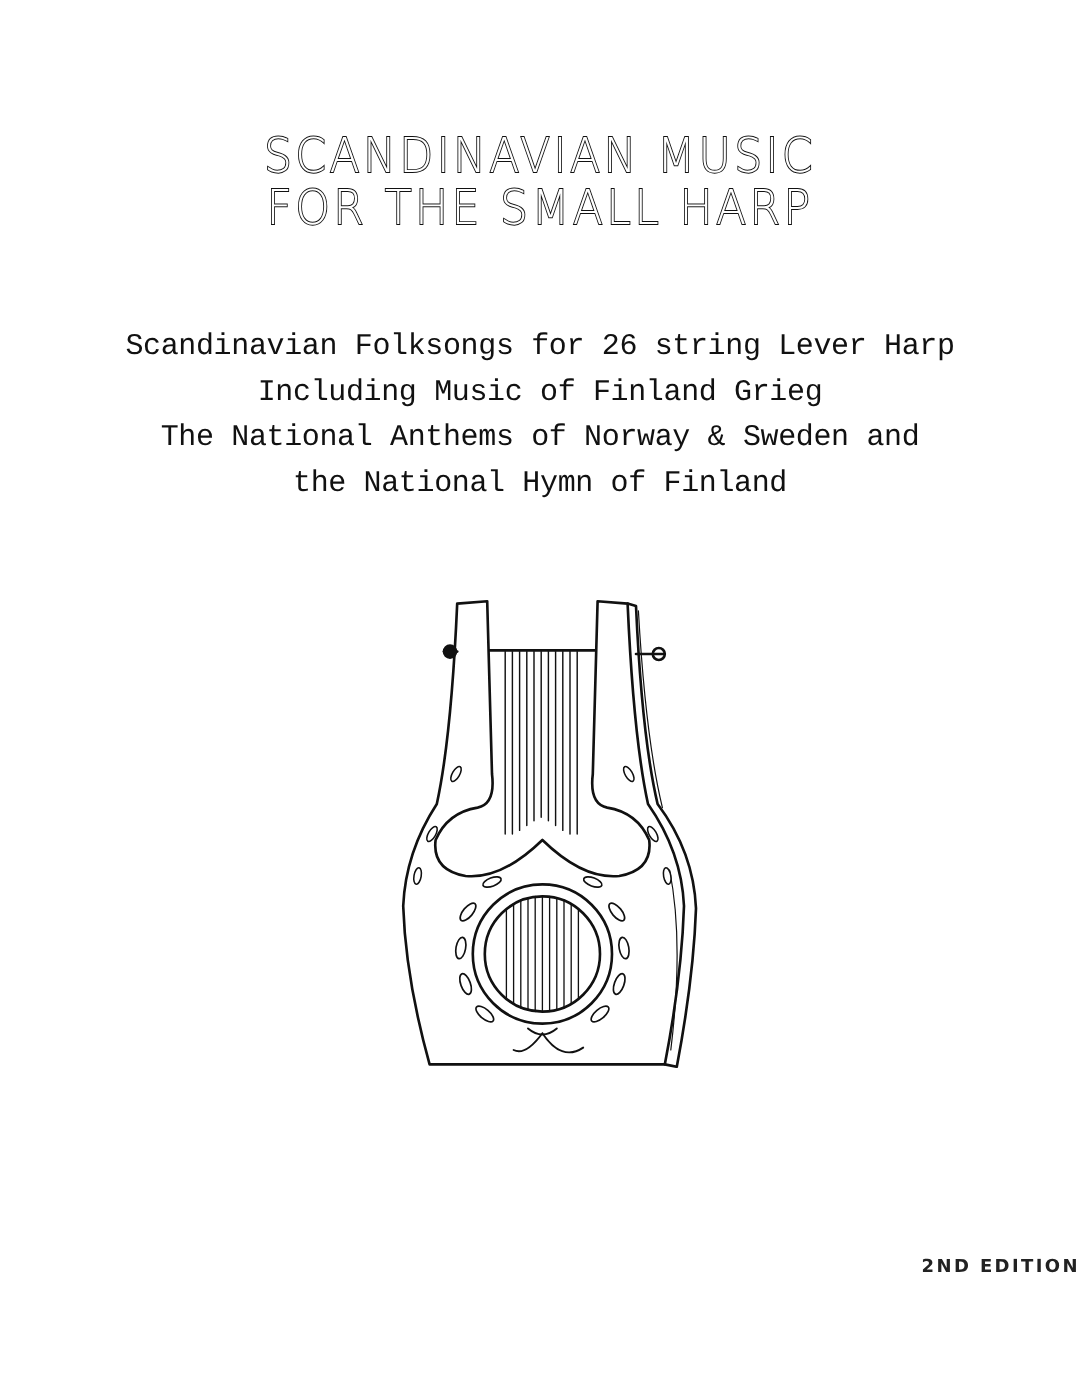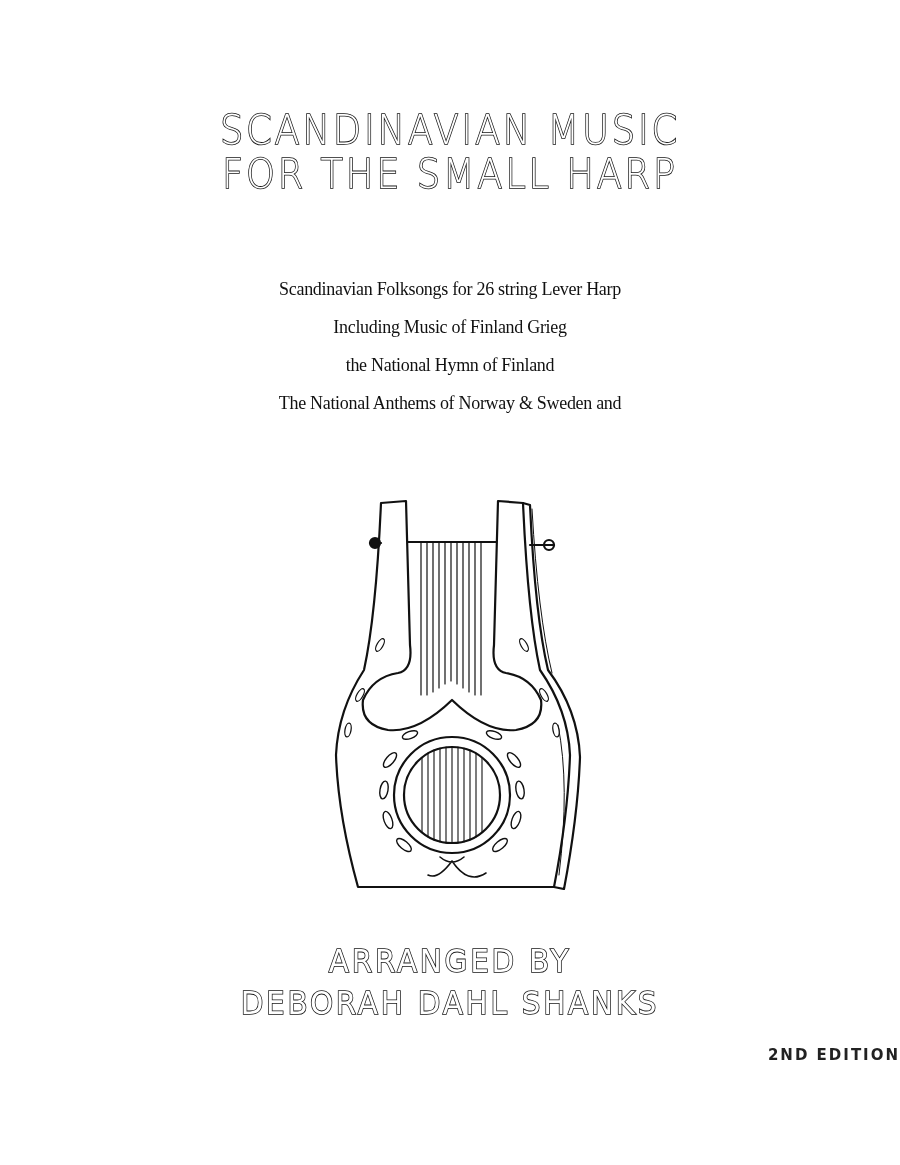--- a/index.html
+++ b/index.html
@@ -14,22 +14,22 @@
     paint-order: stroke fill;
     text-align: center;
     position:absolute; left:0; width:900px;
     letter-spacing: 2px;
   }
   .title { top:108px; font-size:40px; line-height:44px; font-weight:300; letter-spacing:3px; }
   .title div { transform: scaleX(0.92); }
 
   .subtitle {
     position:absolute; left:0; width:900px; top:270px;
-    font-family: Liberation Serif, serif;
-    font-size:18px; line-height:38px; color:#111111; text-align:center;
+    font-family: Liberation Mono, monospace;
+    font-size:25px; line-height:38px; color:#111111; text-align:center;
     letter-spacing:-0.3px;
   }
 
   .lyre { position:absolute; left:318px; top:495px; width:268px; height:395px; }
 
   .credit { top:940px; font-size:32px; line-height:42px; letter-spacing:3px; }
   .credit div { transform: scaleX(0.92); }
 
   .edition {
     position:absolute; left:0; width:900px; top:1046px;
@@ -44,22 +44,22 @@
 <div class="page">
 
   <div class="deco title">
     <div>Scandinavian Music</div>
     <div>for the Small Harp</div>
   </div>
 
   <div class="subtitle">
     <div>Scandinavian Folksongs for 26 string Lever Harp</div>
     <div>Including Music of Finland Grieg</div>
+    <div>The National Anthems of Norway &amp; Sweden and</div>
     <div>the National Hymn of Finland</div>
-    <div>The National Anthems of Norway &amp; Sweden and</div>
   </div>
 
   <svg class="lyre" viewBox="0 0 268 395" xmlns="http://www.w3.org/2000/svg" fill="none" stroke="#111" stroke-width="2.2" stroke-linejoin="round" stroke-linecap="round">
 
     <path d="M63 8 L88 6 L92 150 Q95 175 80 178 Q55 182 45 205 Q42 230 70 235 Q100 238 134 205
              Q168 238 198 235 Q226 230 223 205 Q213 182 188 178 Q173 175 176 150 L180 6 L205 8
              Q210 120 222 175 Q250 215 252 260 Q250 320 236 392 L40 392 Q20 320 18 260
              Q20 215 46 175 Q58 120 63 8 Z" fill="#fff"></path>
 
     <path d="M205 8 L212 10 Q217 120 230 175 Q260 215 262 262 Q260 320 246 394 L236 392"></path>
@@ -121,19 +121,15 @@
     <g stroke-width="1.3" fill="#fff">
       <ellipse cx="42" cy="200" rx="7" ry="3" transform="rotate(-60 42 200)"></ellipse>
       <ellipse cx="30" cy="235" rx="7" ry="3" transform="rotate(-80 30 235)"></ellipse>
       <ellipse cx="62" cy="150" rx="7" ry="3" transform="rotate(-60 62 150)"></ellipse>
       <ellipse cx="226" cy="200" rx="7" ry="3" transform="rotate(60 226 200)"></ellipse>
       <ellipse cx="238" cy="235" rx="7" ry="3" transform="rotate(80 238 235)"></ellipse>
       <ellipse cx="206" cy="150" rx="7" ry="3" transform="rotate(60 206 150)"></ellipse>
     </g>
   </svg>
 
-  <div class="deco credit">
-    <div>Arranged by</div>
-    <div>Deborah Dahl Shanks</div>
-  </div>
 
   <div class="edition">2nd Edition</div>
 </div>
 
 </body></html>

